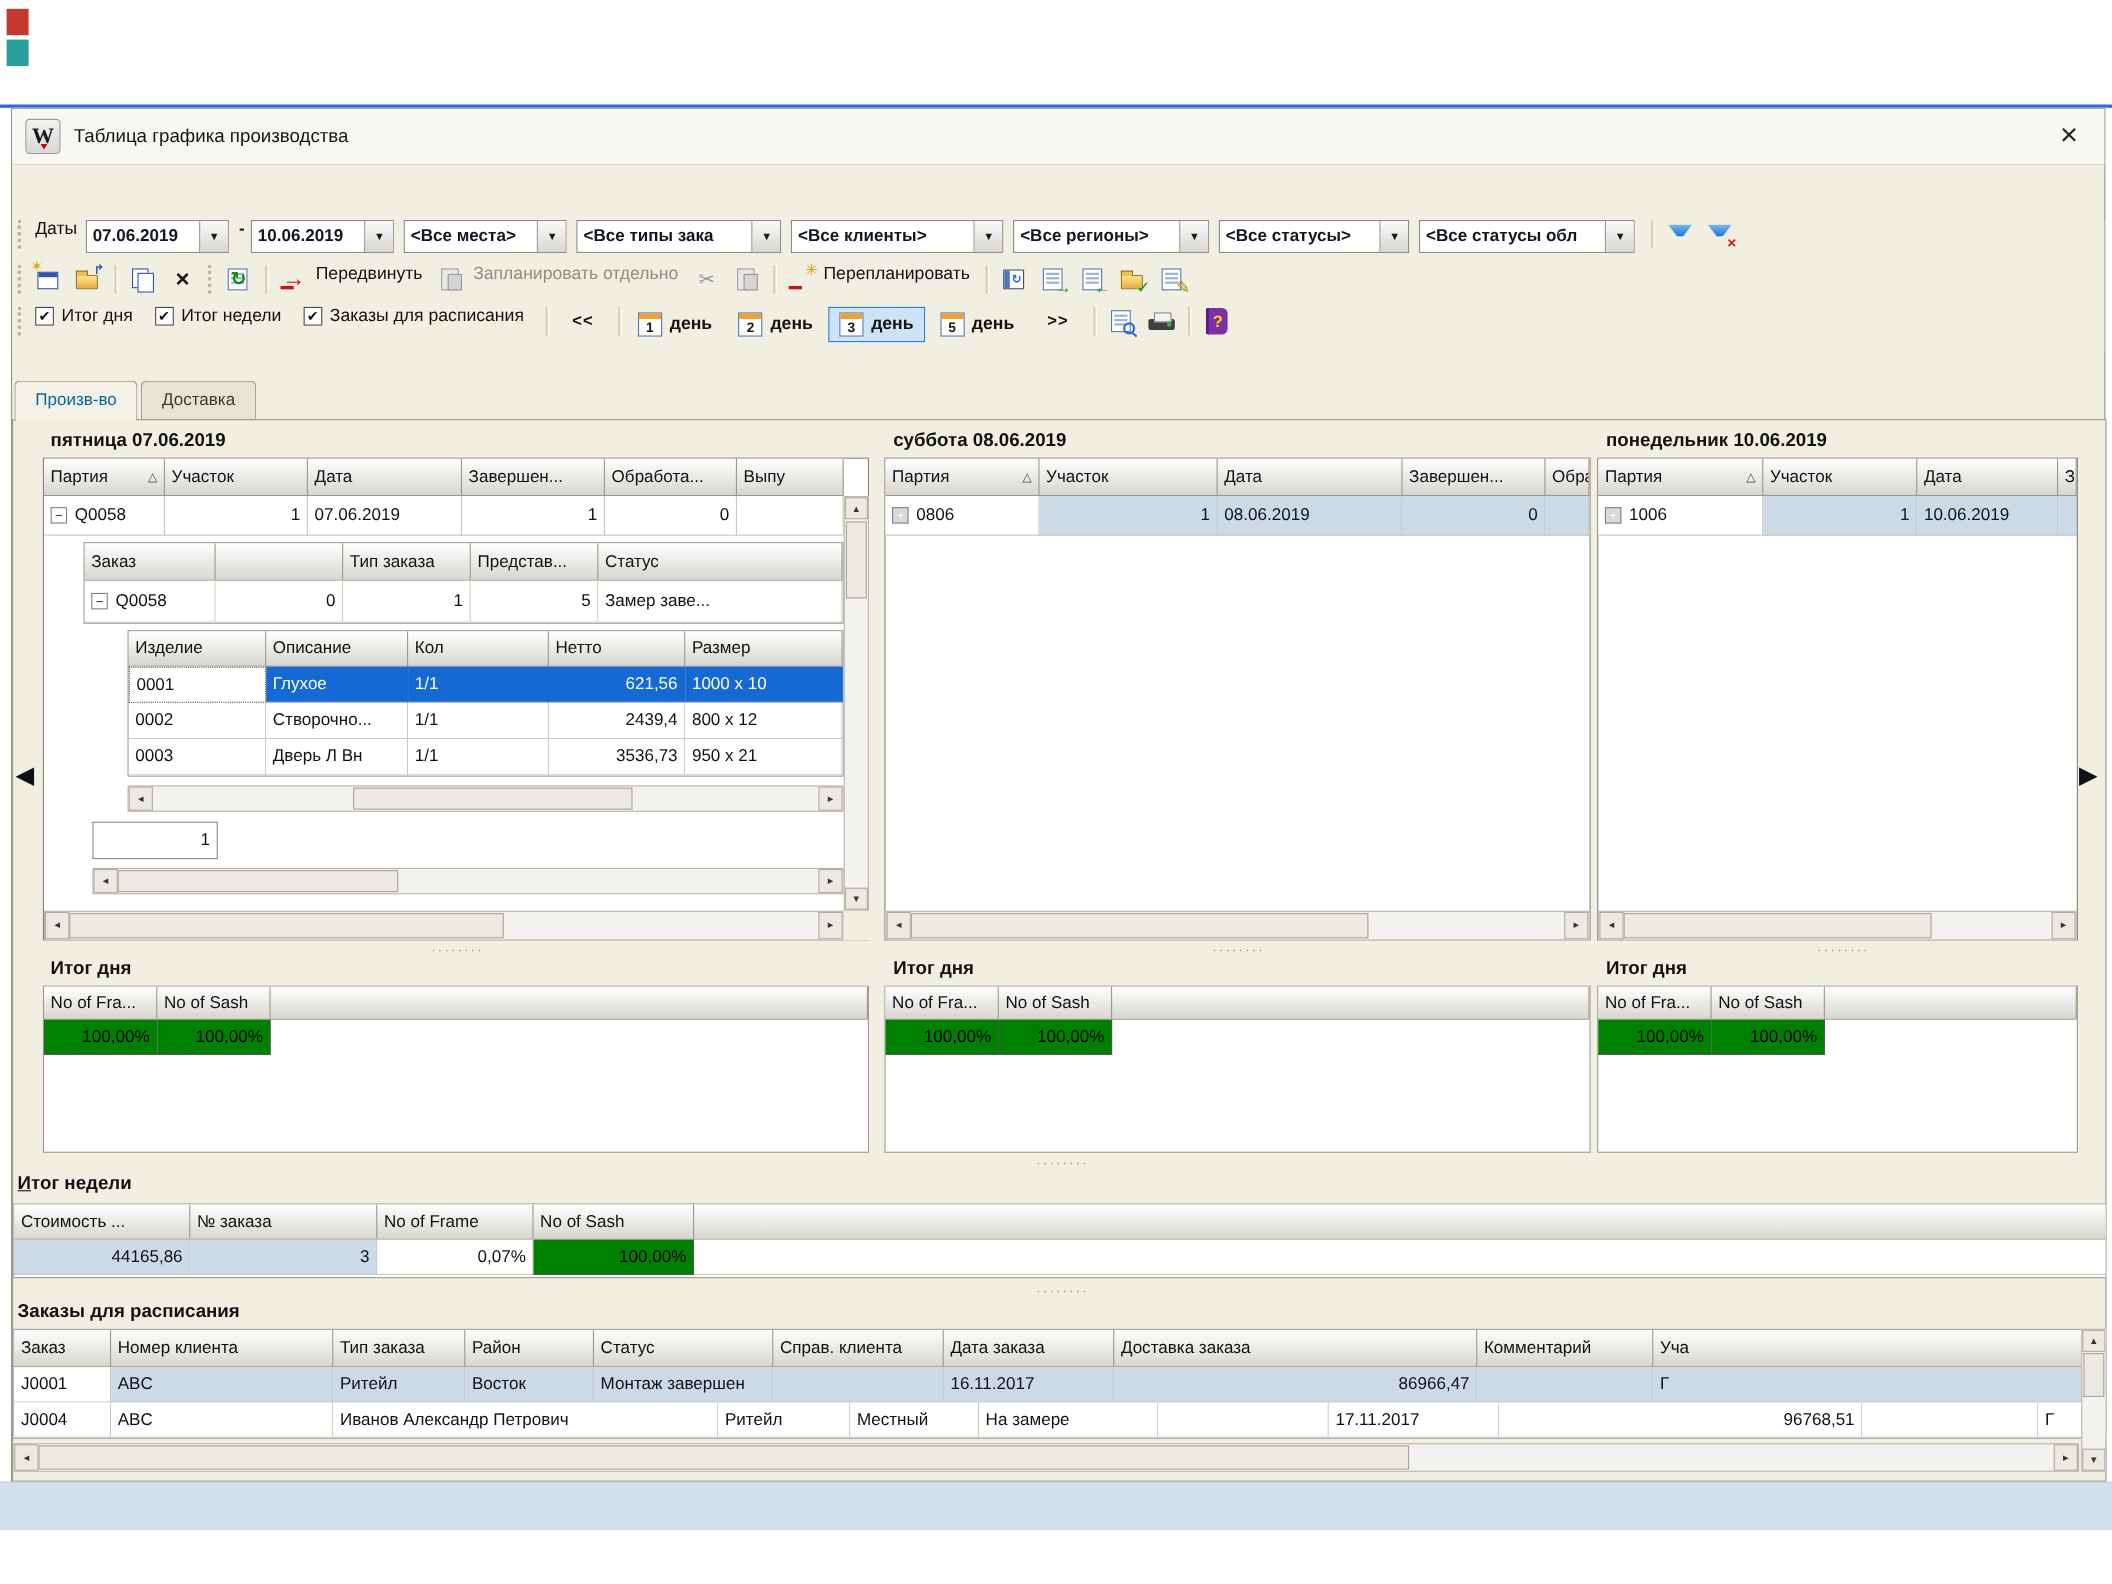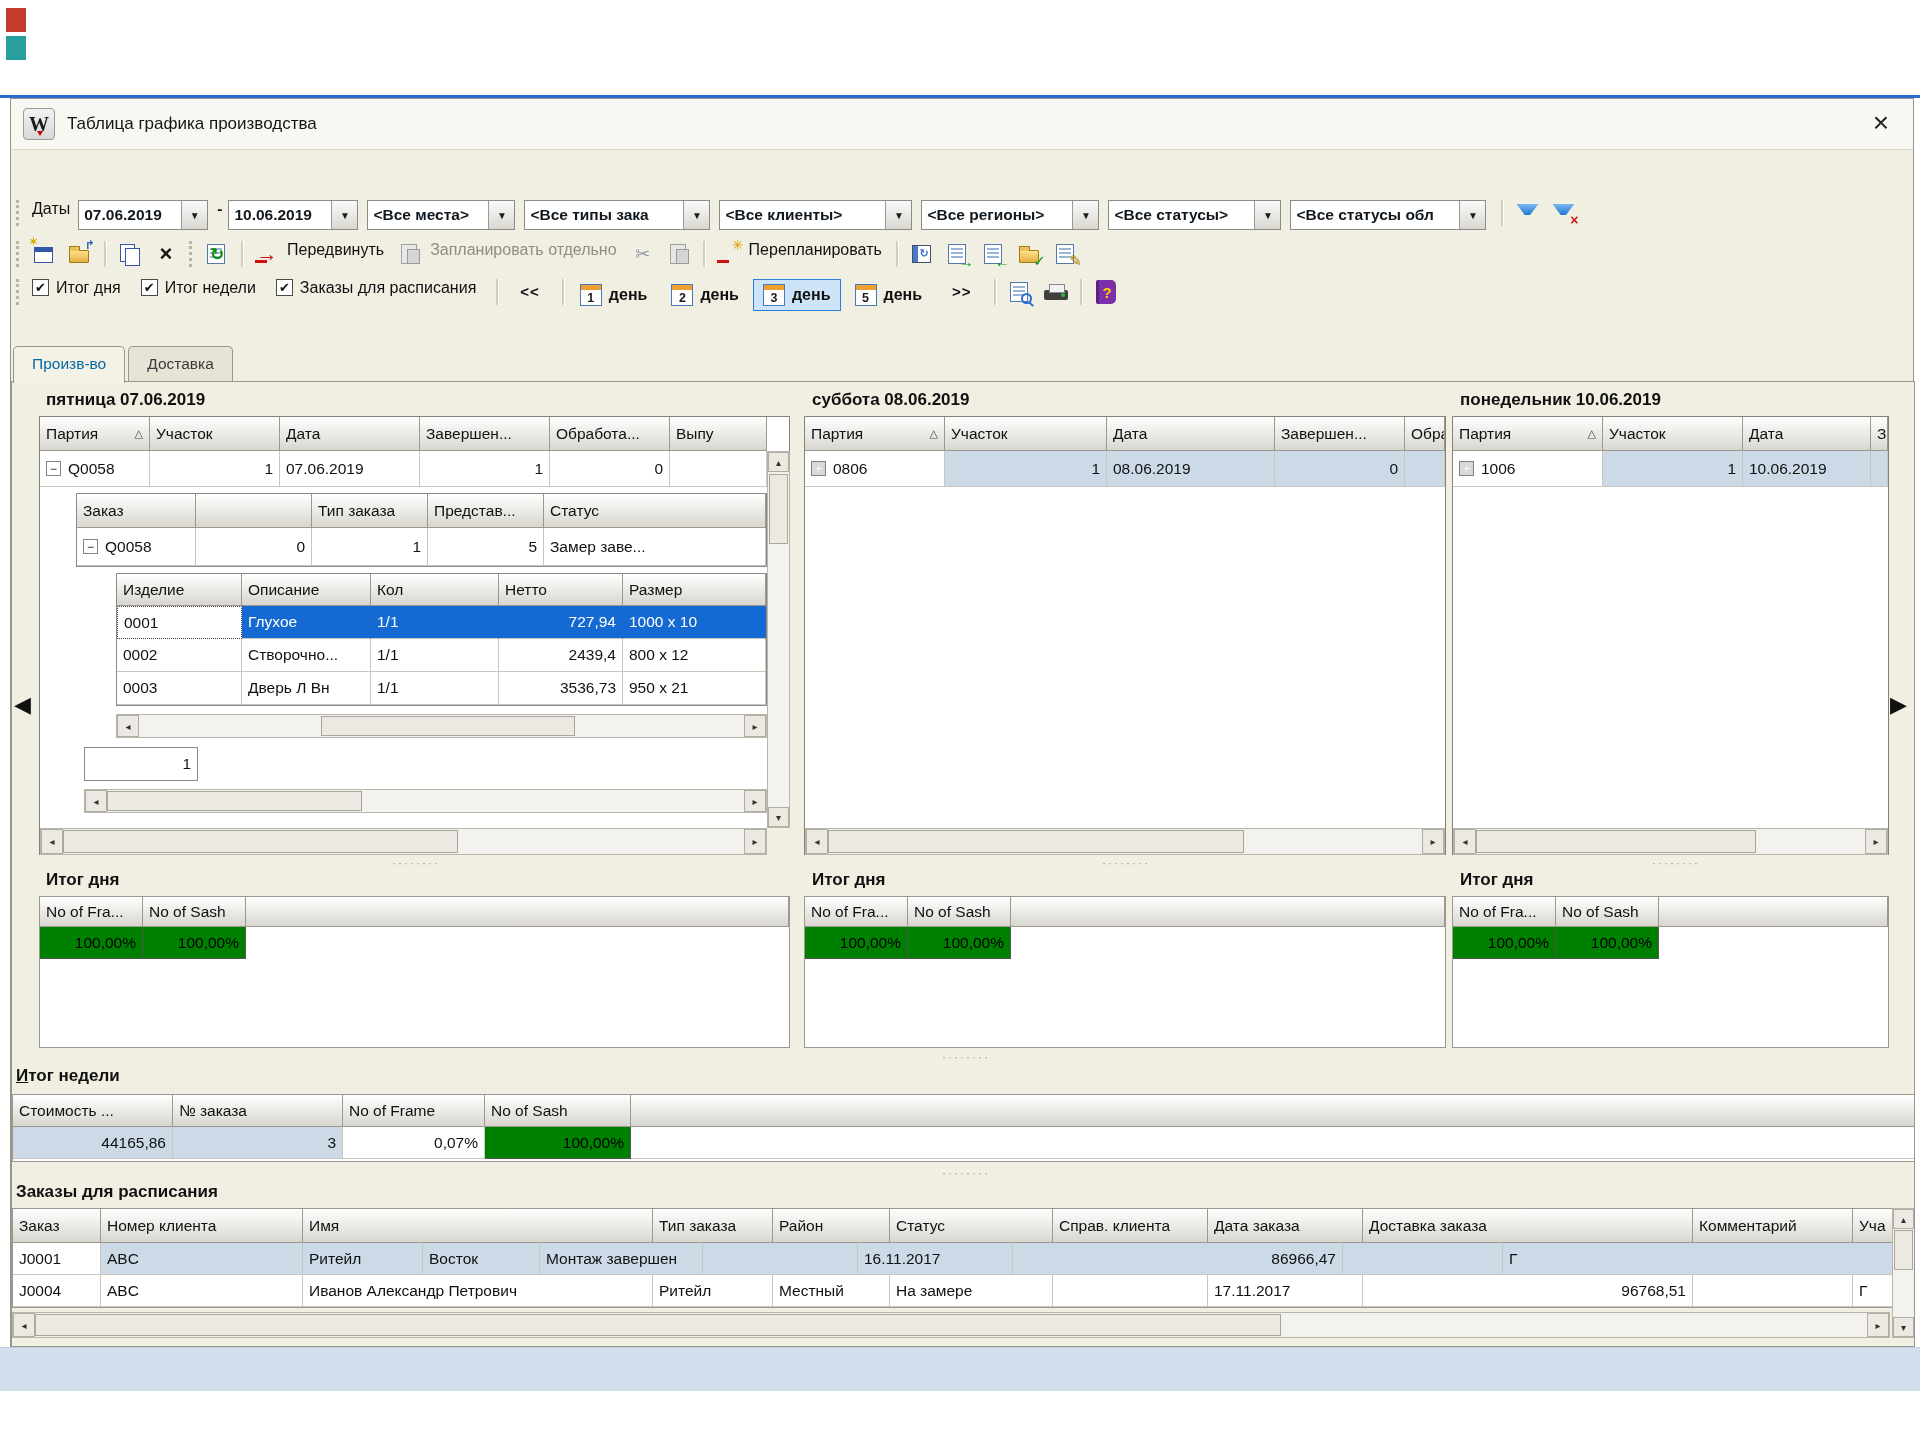--- a/index.html
+++ b/index.html
@@ -389,21 +389,21 @@
             <div class="hc" style="width:125px">Изделие</div>
             <div class="hc" style="width:129px">Описание</div>
             <div class="hc" style="width:128px">Кол</div>
             <div class="hc" style="width:124px">Нетто</div>
             <div class="hc fill">Размер</div>
           </div>
           <div class="drow" style="left:0;top:32px;width:649px;height:33px">
             <div class="dc focuscell" style="width:125px">0001</div>
             <div class="dc selblue" style="width:129px">Глухое</div>
             <div class="dc selblue" style="width:128px">1/1</div>
-            <div class="dc selblue num" style="width:124px">727,94</div>
+            <div class="dc selblue num" style="width:124px">621,56</div>
             <div class="dc selblue fill">1000 x 10</div>
           </div>
           <div class="drow" style="left:0;top:65px;width:649px;height:33px">
             <div class="dc" style="width:125px">0002</div>
             <div class="dc" style="width:129px">Створочно...</div>
             <div class="dc" style="width:128px">1/1</div>
             <div class="dc num" style="width:124px">2439,4</div>
             <div class="dc fill">800 x 12</div>
           </div>
           <div class="drow" style="left:0;top:98px;width:649px;height:33px">
@@ -569,21 +569,20 @@
         </div>
       </div>
 
       <span class="dots" style="left:930px;top:784px">········</span>
 
       <span class="seclabel" style="left:4px;top:800px">Заказы для расписания</span>
       <div class="whitebox" style="left:0;top:826px;width:1904px;height:100px">
         <div class="hrow" style="left:0;top:0;width:1902px;height:34px">
           <div class="hc" style="width:88px">Заказ</div>
           <div class="hc" style="width:202px">Номер клиента</div>
-          <div class="hc" style="width:350px">Имя</div>
           <div class="hc" style="width:120px">Тип заказа</div>
           <div class="hc" style="width:117px">Район</div>
           <div class="hc" style="width:163px">Статус</div>
           <div class="hc" style="width:155px">Справ. клиента</div>
           <div class="hc" style="width:155px">Дата заказа</div>
           <div class="hc" style="width:330px">Доставка заказа</div>
           <div class="hc" style="width:160px">Комментарий</div>
           <div class="hc fill">Уча</div>
         </div>
         <div class="drow" style="left:0;top:34px;width:1902px;height:32px">

